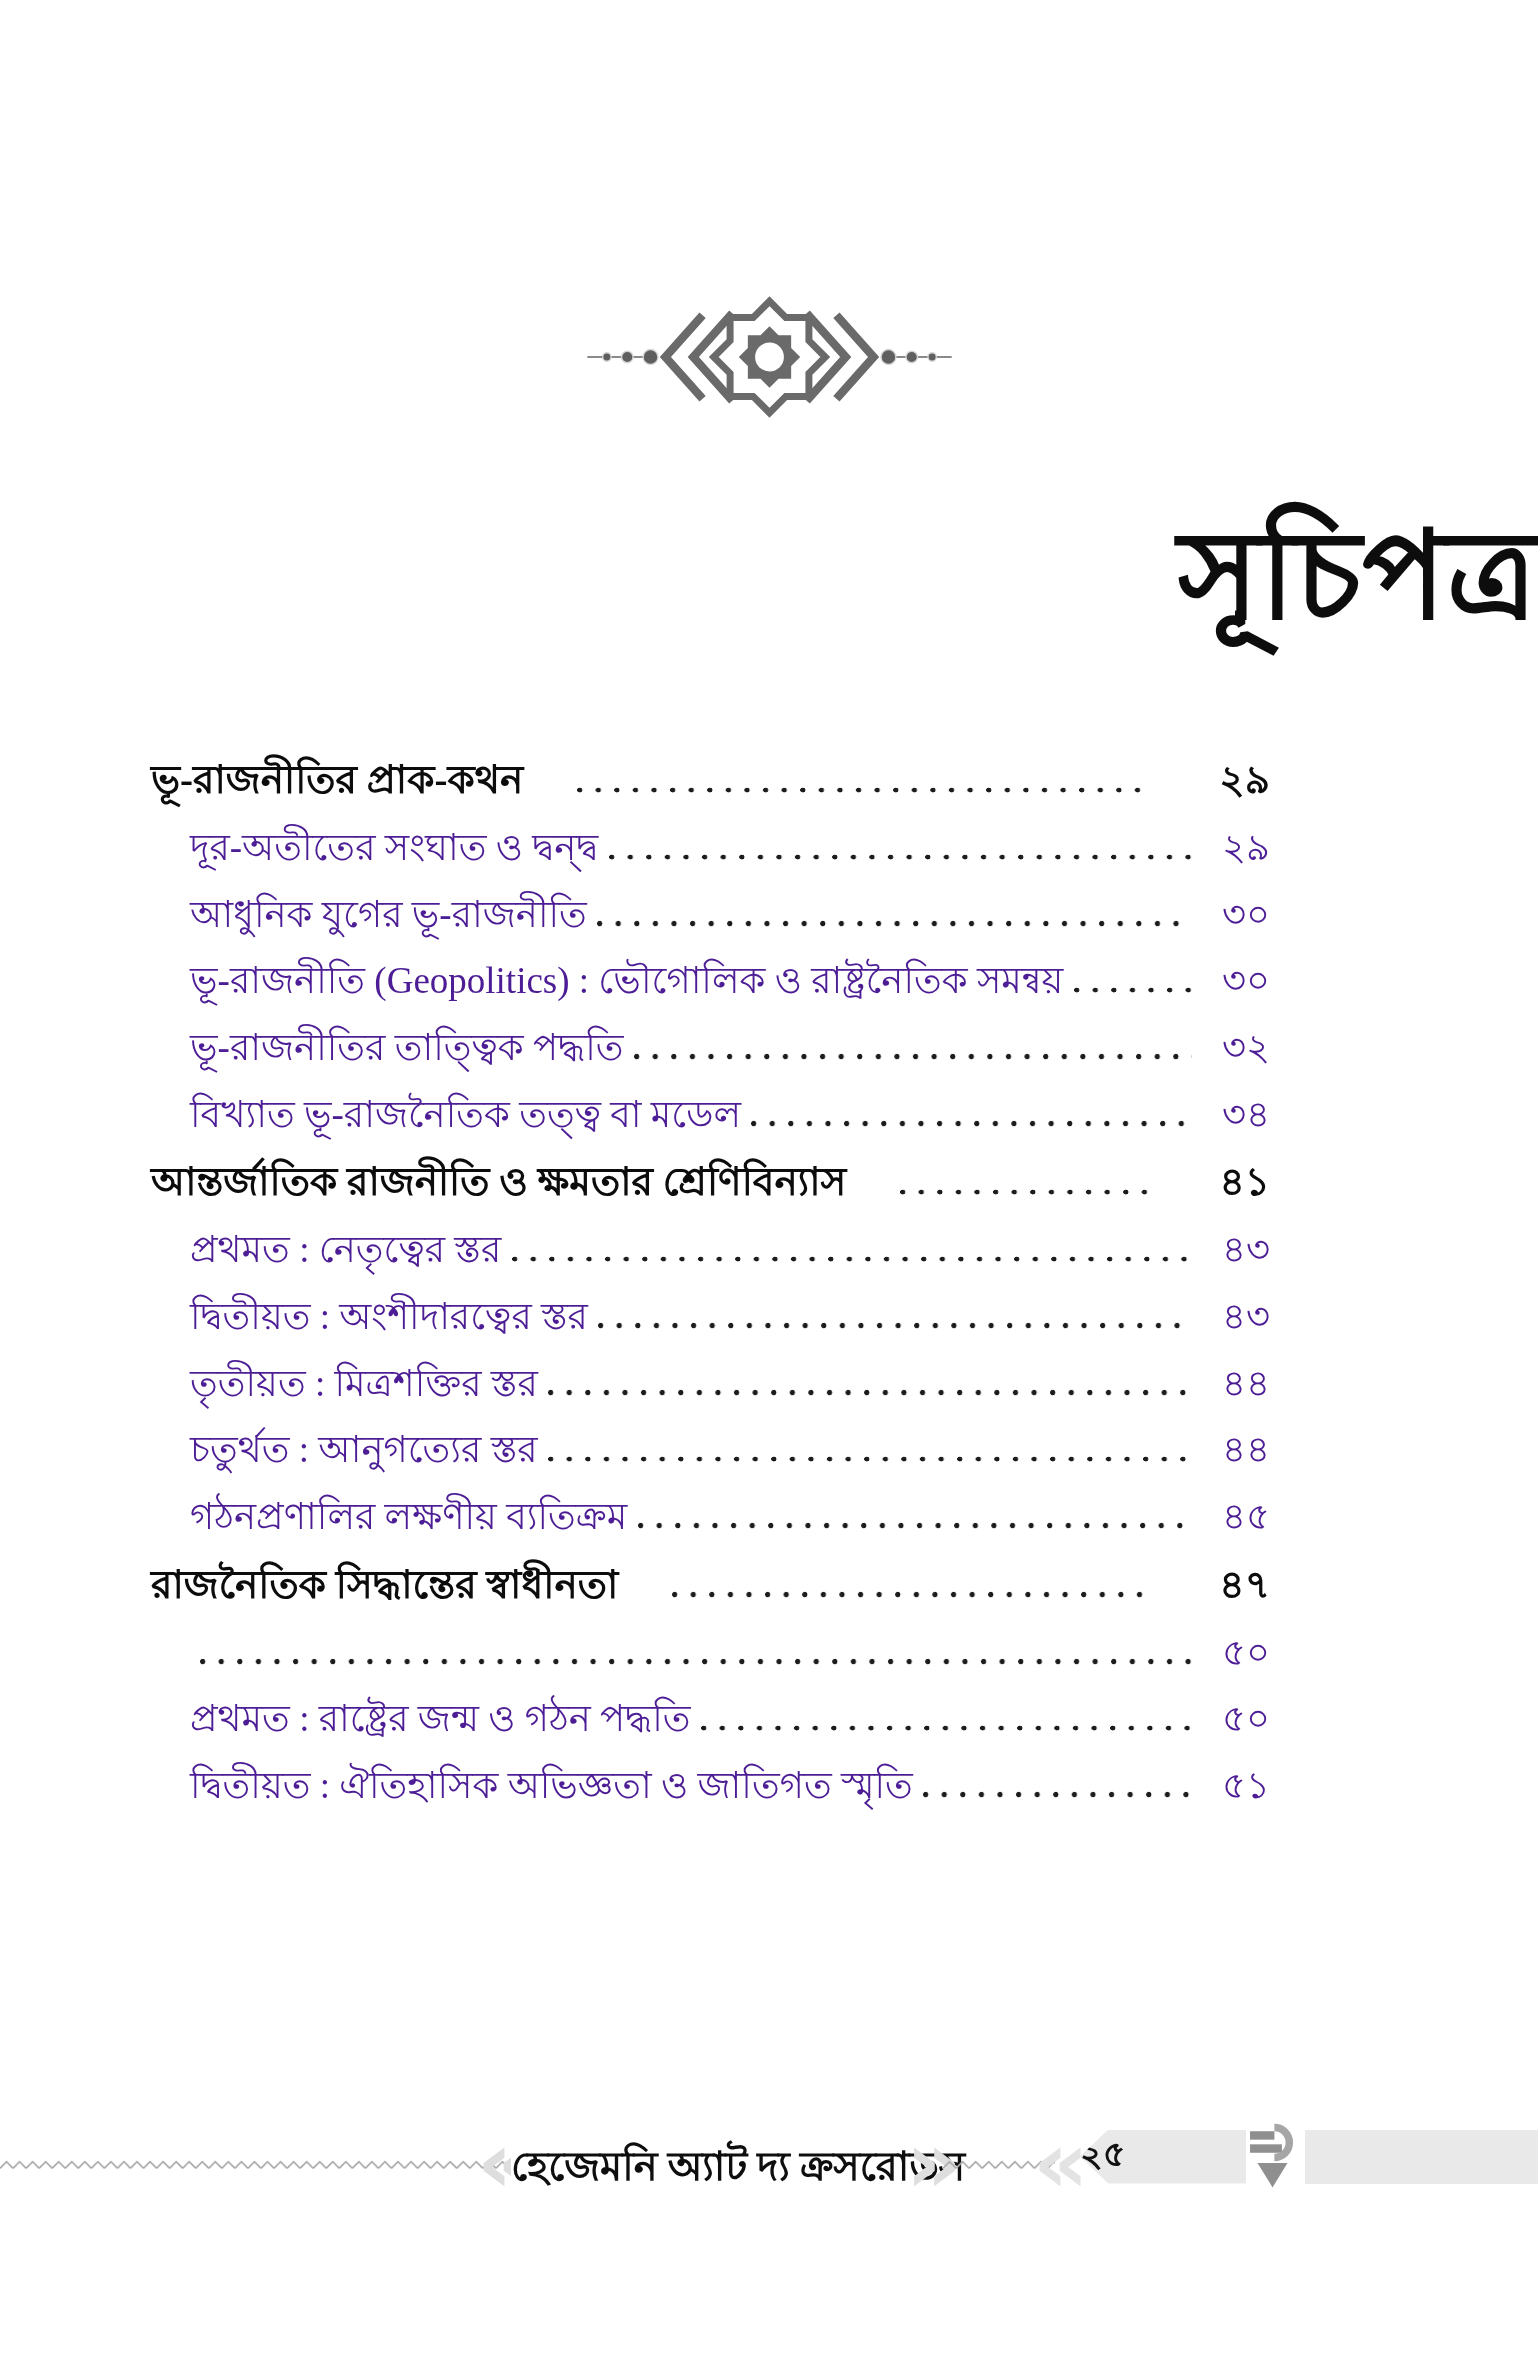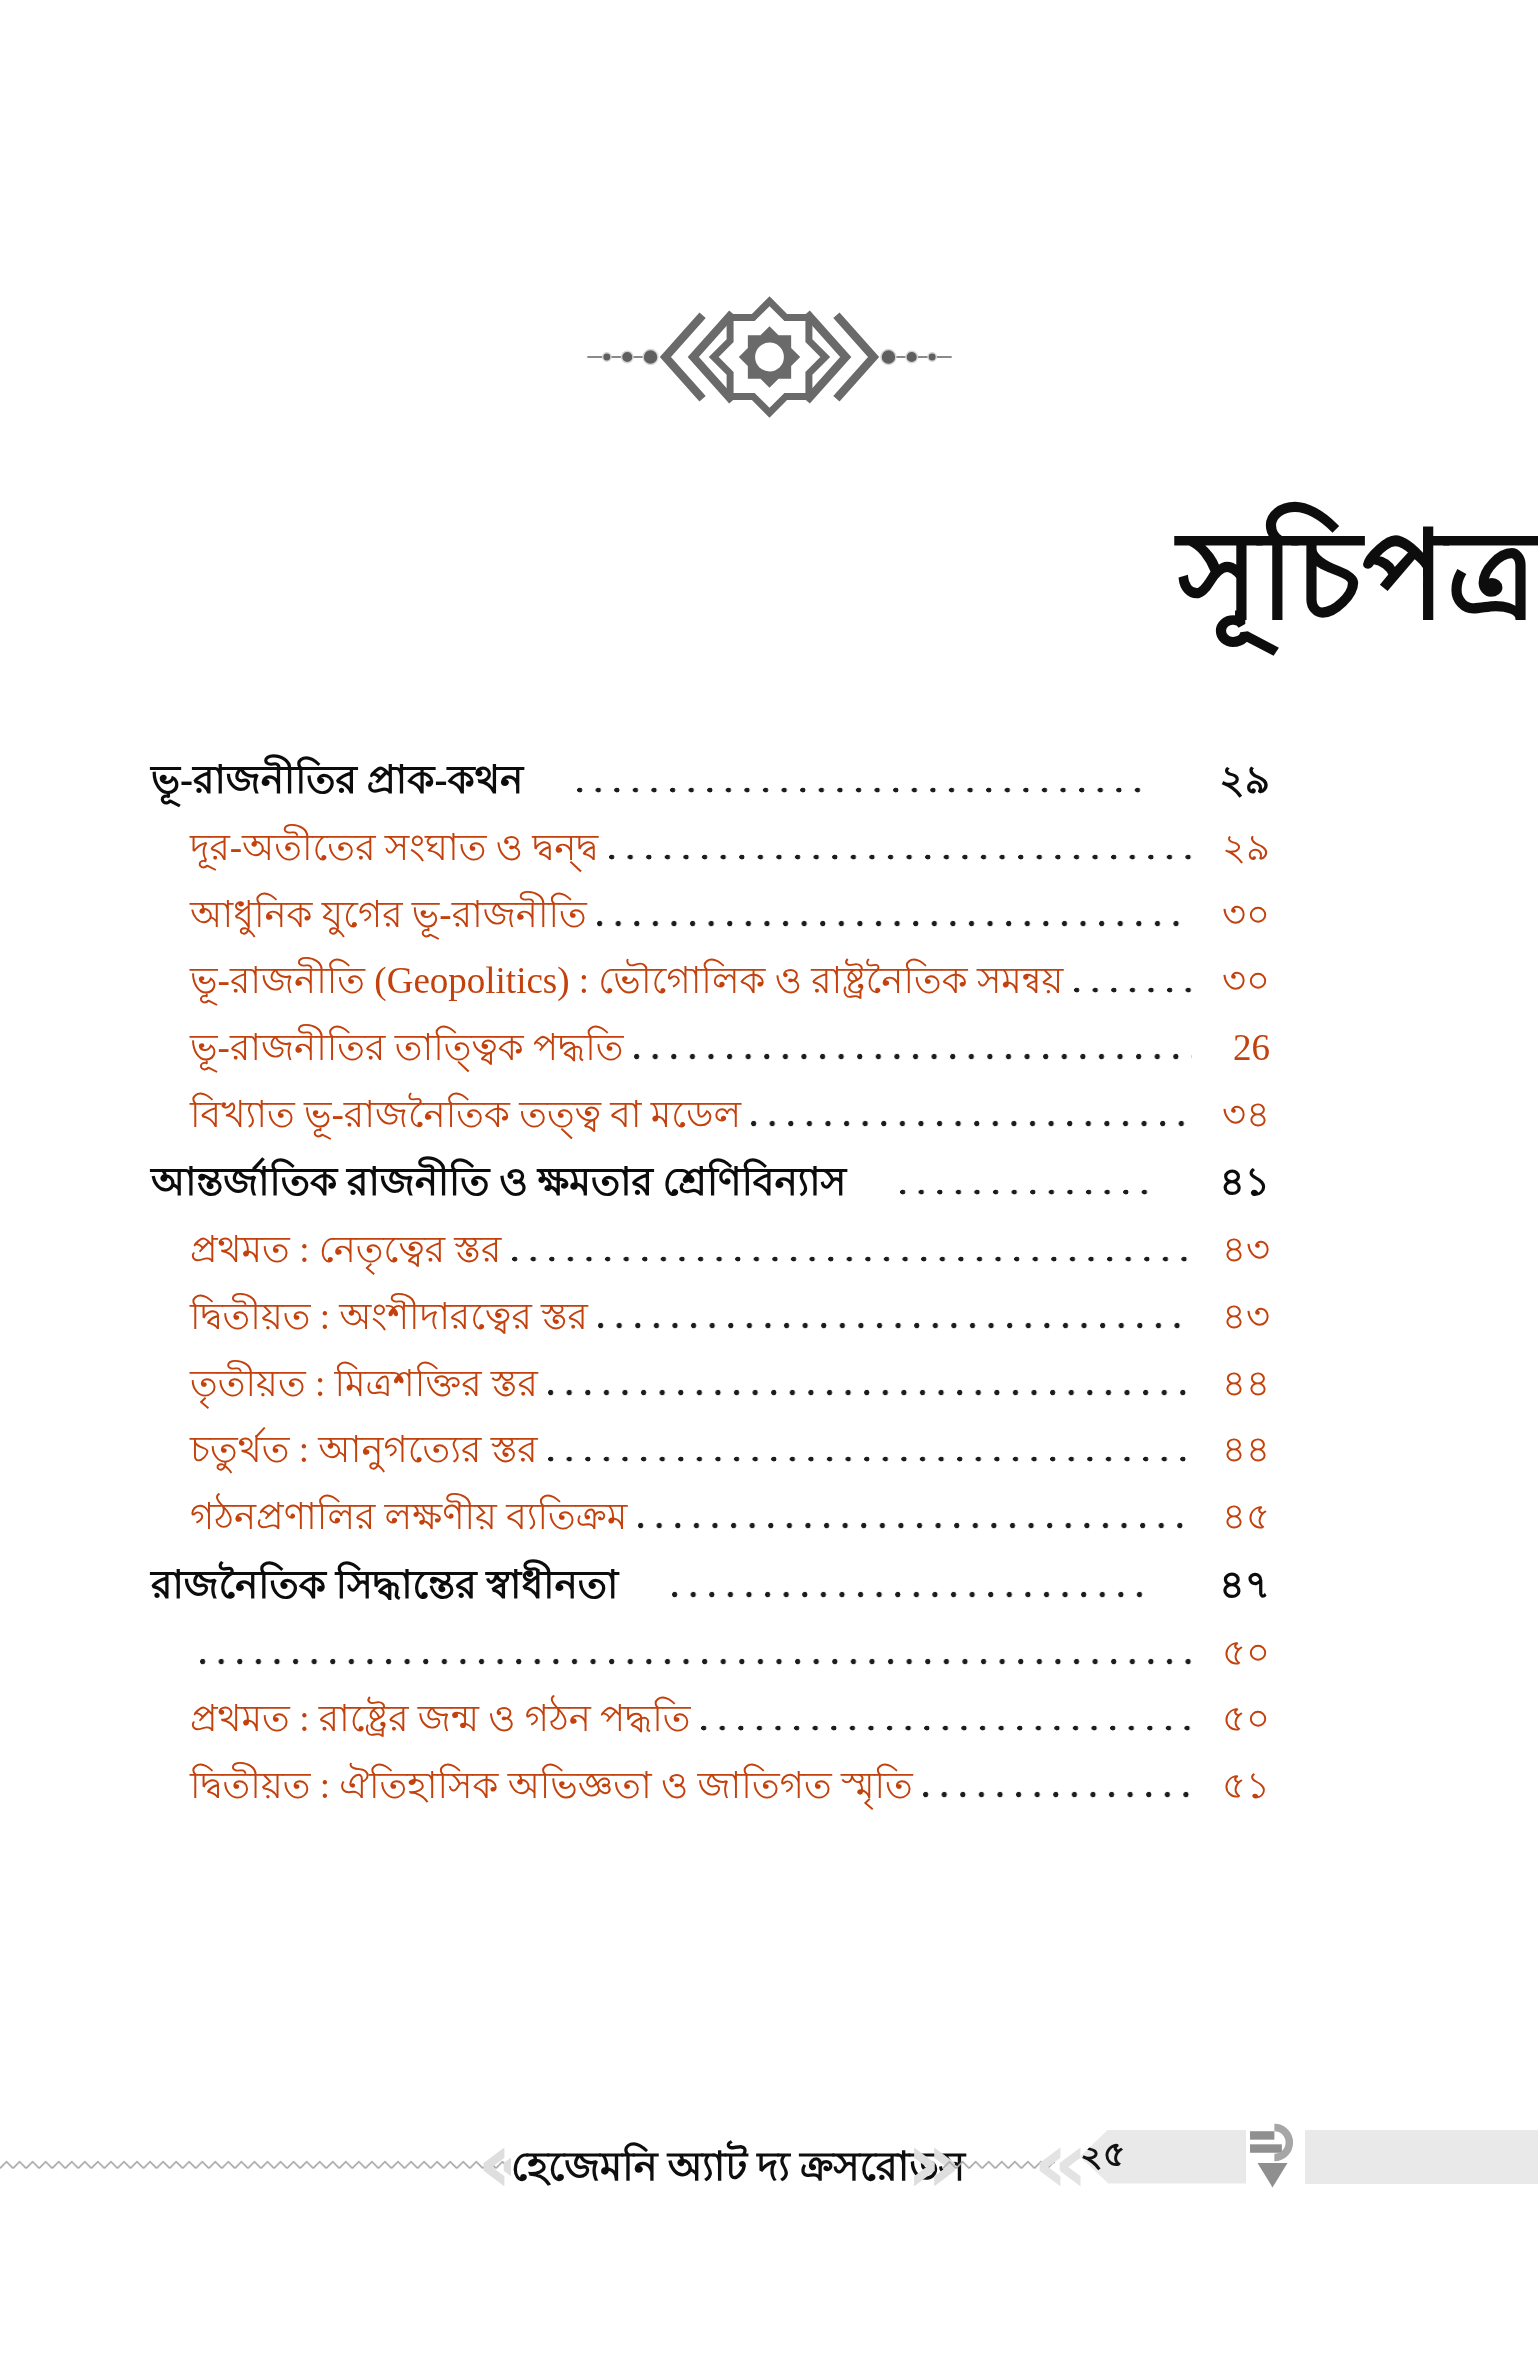--- a/index.html
+++ b/index.html
@@ -11,21 +11,21 @@
   .ornament{position:absolute;left:583px;top:278px;width:373px;height:158px;}
   
   .page-title{
     position:absolute;top:503px;left:0;width:100%;text-align:right;
     font-size:123px;font-weight:700;letter-spacing:0.9px;color:#0d0d0d;line-height:1.2;
   }
   
   .toc{position:absolute;left:151px;top:757px;width:1119px;}
   .toc-row{
     display:flex;align-items:baseline;
-    font-size:37px;line-height:1.18;margin-bottom:23px;color:#c2410c;
+    font-size:37px;line-height:1.18;margin-bottom:23px;color:#4c1d95;
   }
   .toc-row.section{font-weight:700;font-size:39px;margin-top:15px;color:#0c0c0c;gap:43px;}
   .toc-row.section:first-child{margin-top:0;}
   .toc-row.sub{padding-left:39px;}
   .toc-row .label{white-space:nowrap;flex:0 0 auto;}
   .toc-row .dots{
     flex:1 1 auto;min-width:24px;height:6.5px;margin:0 9.3px 0 9.3px;
     background-image:radial-gradient(circle at 3.7px 3.3px,#1c1c1c 2.3px,rgba(0,0,0,0) 2.9px);
     background-size:18.6px 6.5px;background-repeat:repeat-x;background-position:0 0;
   }
@@ -103,21 +103,21 @@
     <span class="page">৩০</span>
   </div>
   <div class="toc-row sub">
     <span class="label">ভূ-রাজনীতি (Geopolitics) : ভৌগোলিক ও রাষ্ট্রনৈতিক সমন্বয়</span>
     <span class="dots"></span>
     <span class="page">৩০</span>
   </div>
   <div class="toc-row sub">
     <span class="label">ভূ-রাজনীতির তাত্ত্বিক পদ্ধতি</span>
     <span class="dots"></span>
-    <span class="page">26</span>
+    <span class="page">৩২</span>
   </div>
   <div class="toc-row sub">
     <span class="label">বিখ্যাত ভূ-রাজনৈতিক তত্ত্ব বা মডেল</span>
     <span class="dots"></span>
     <span class="page">৩৪</span>
   </div>
 
   <div class="toc-row section">
     <span class="label">আন্তর্জাতিক রাজনীতি ও ক্ষমতার শ্রেণিবিন্যাস</span>
     <span class="dots"></span>

